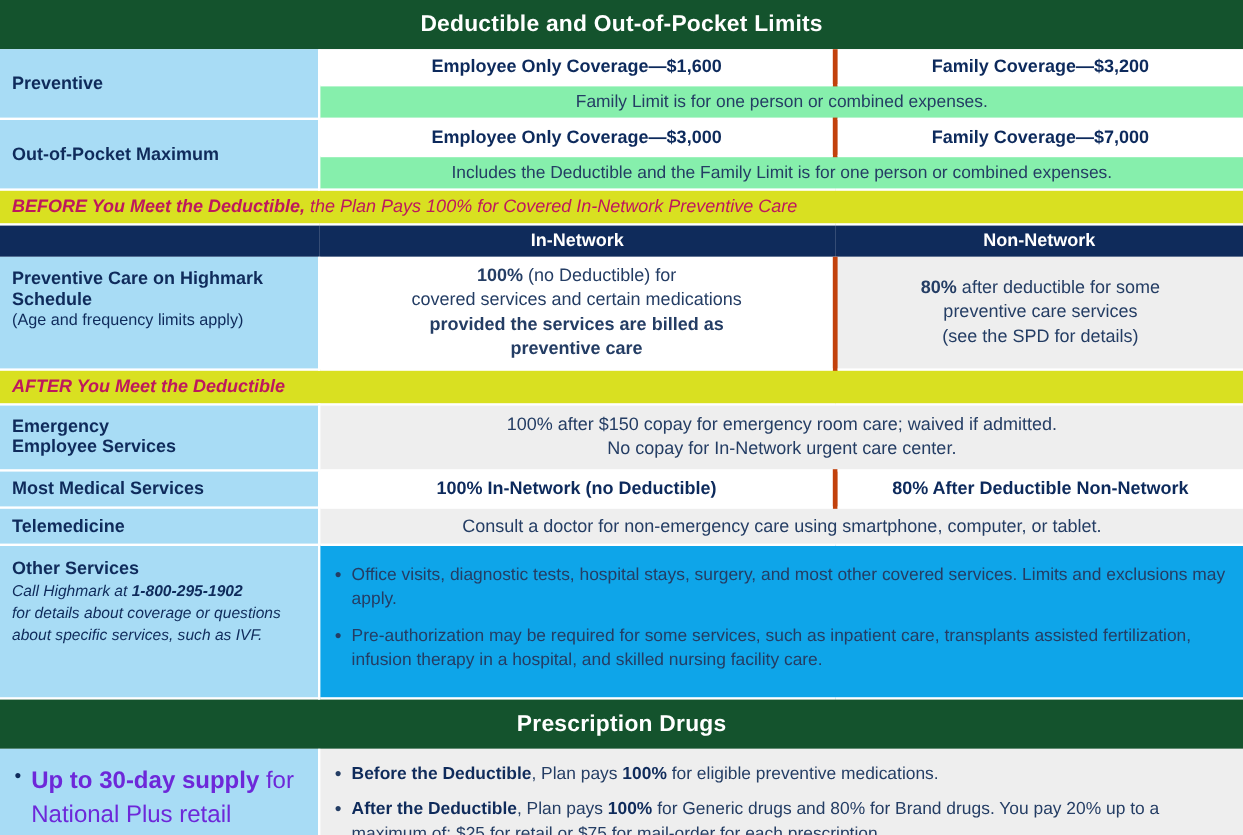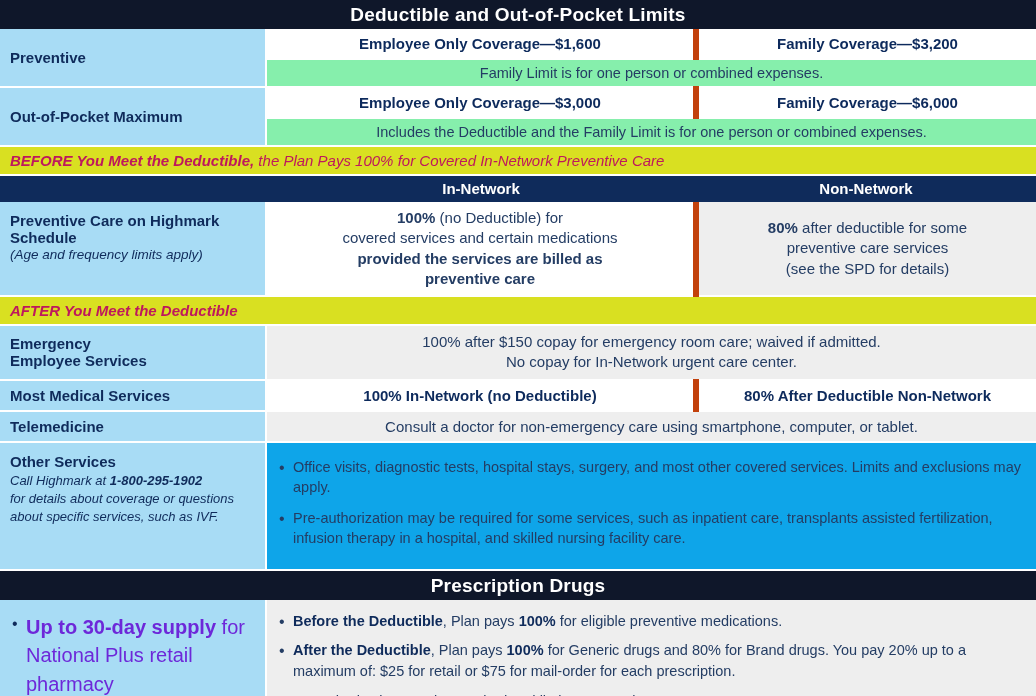--- a/index.html
+++ b/index.html
@@ -24,27 +24,27 @@
     width: 1036px;
     table-layout: fixed;
   }
   td {
     vertical-align: middle;
     padding: 0;
   }
 
   
   .banner {
-    background: #0f172a;
+    background: #14532d;
     color: #ffffff;
     text-align: center;
     font-size: 19px;
     font-weight: bold;
     letter-spacing: 0.2px;
-    height: 29px;
+    height: 41px;
     line-height: 29px;
   }
   .colhead {
     background: #0f2b5b;
     color: #ffffff;
     text-align: center;
     font-size: 15px;
     font-weight: bold;
     height: 26px;
     line-height: 26px;
@@ -71,35 +71,34 @@
     font-weight: bold;
     font-size: 15px;
     padding: 6px 0 6px 10px;
     width: 266px;
     border-bottom: 2px solid #ffffff;
     border-right: 2px solid #ffffff;
   }
   .lbl .sub {
     display: block;
     font-weight: normal;
-    font-style: italic;
     font-size: 13.5px;
     margin-top: 1px;
   }
 
   
   .val {
     background: #ffffff;
     text-align: center;
     font-size: 15px;
     font-weight: bold;
     padding: 6px 8px;
     border-bottom: 2px solid #ffffff;
   }
-  .val.sep { border-right: 6px solid #c2410c; }
+  .val.sep { border-right: 4px solid #c2410c; }
   .note {
     background: #86efac;
     text-align: center;
     font-size: 14.5px;
     font-weight: normal;
     color: #243d64;
     padding: 5px 8px;
     border-bottom: 2px solid #ffffff;
   }
   .val.normtext {
@@ -203,21 +202,21 @@
       <td class="val sep">Employee Only Coverage—$1,600</td>
       <td class="val">Family Coverage—$3,200</td>
     </tr>
     <tr>
       <td class="note" colspan="2">Family Limit is for one person or combined expenses.</td>
     </tr>
 
     <tr>
       <td class="lbl" rowspan="2">Out-of-Pocket Maximum</td>
       <td class="val sep">Employee Only Coverage—$3,000</td>
-      <td class="val">Family Coverage—$6,000</td>
+      <td class="val">Family Coverage—$7,000</td>
     </tr>
     <tr>
       <td class="note" colspan="2">Includes the Deductible and the Family Limit is for one person or combined expenses.</td>
     </tr>
 
     <tr>
       <td class="limebar" colspan="3"><b>BEFORE You Meet the Deductible,</b><span class="norm"> the Plan Pays 100% for Covered In-Network Preventive Care</span></td>
     </tr>
 
     <tr>

